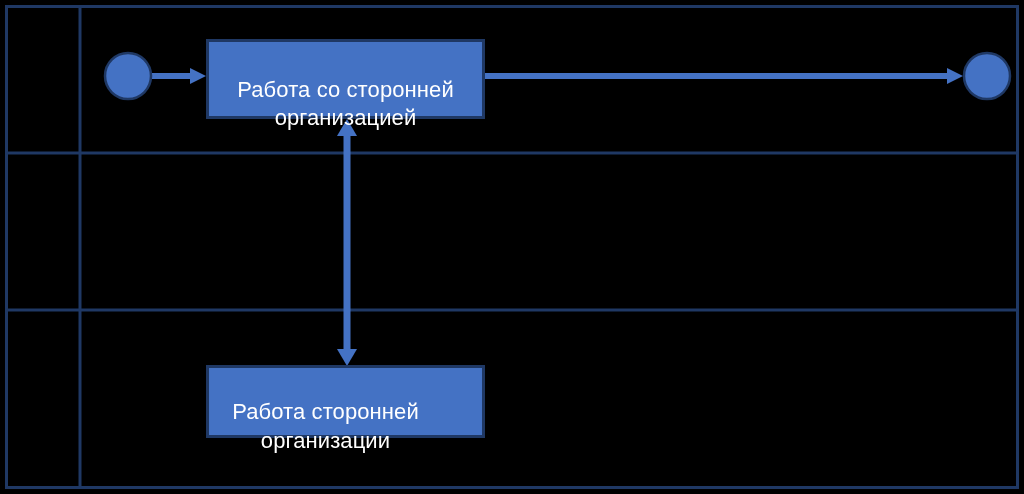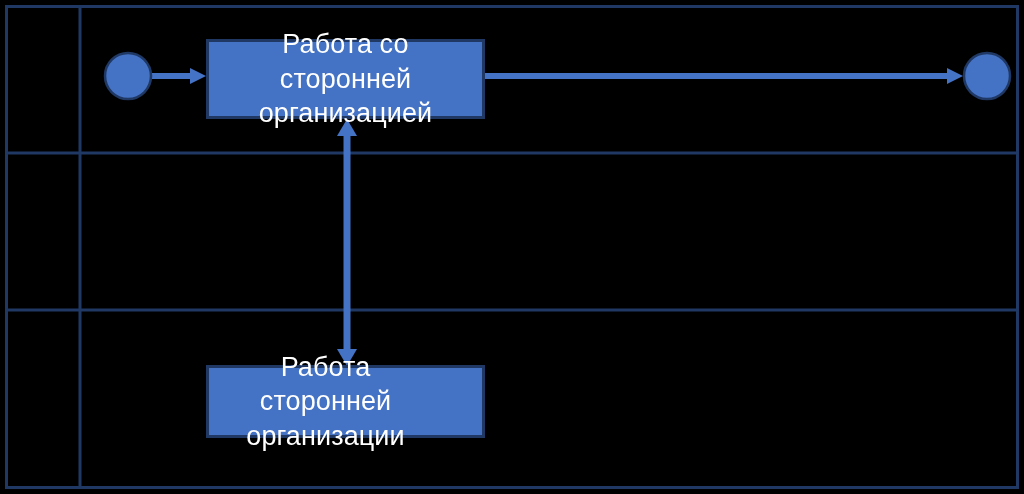--- a/index.html
+++ b/index.html
@@ -27,26 +27,27 @@
     display: block;
   }
   .node-label {
     position: absolute;
     display: flex;
     align-items: center;
     justify-content: center;
     text-align: center;
     color: #FFFFFF;
     font-family: "Liberation Sans", sans-serif;
-    font-size: 27px;
+    font-size: 22px;
     line-height: 1.28;
     letter-spacing: 0.1px;
     pointer-events: none;
     padding: 8px 10px;
     box-sizing: border-box;
+    margin-top: 25px;
   }
   #label-task-top {
     left: 206px;
     top: 39px;
     width: 279px;
     height: 80px;
   }
   #label-task-bottom {
     left: 206px;
     top: 365px;

